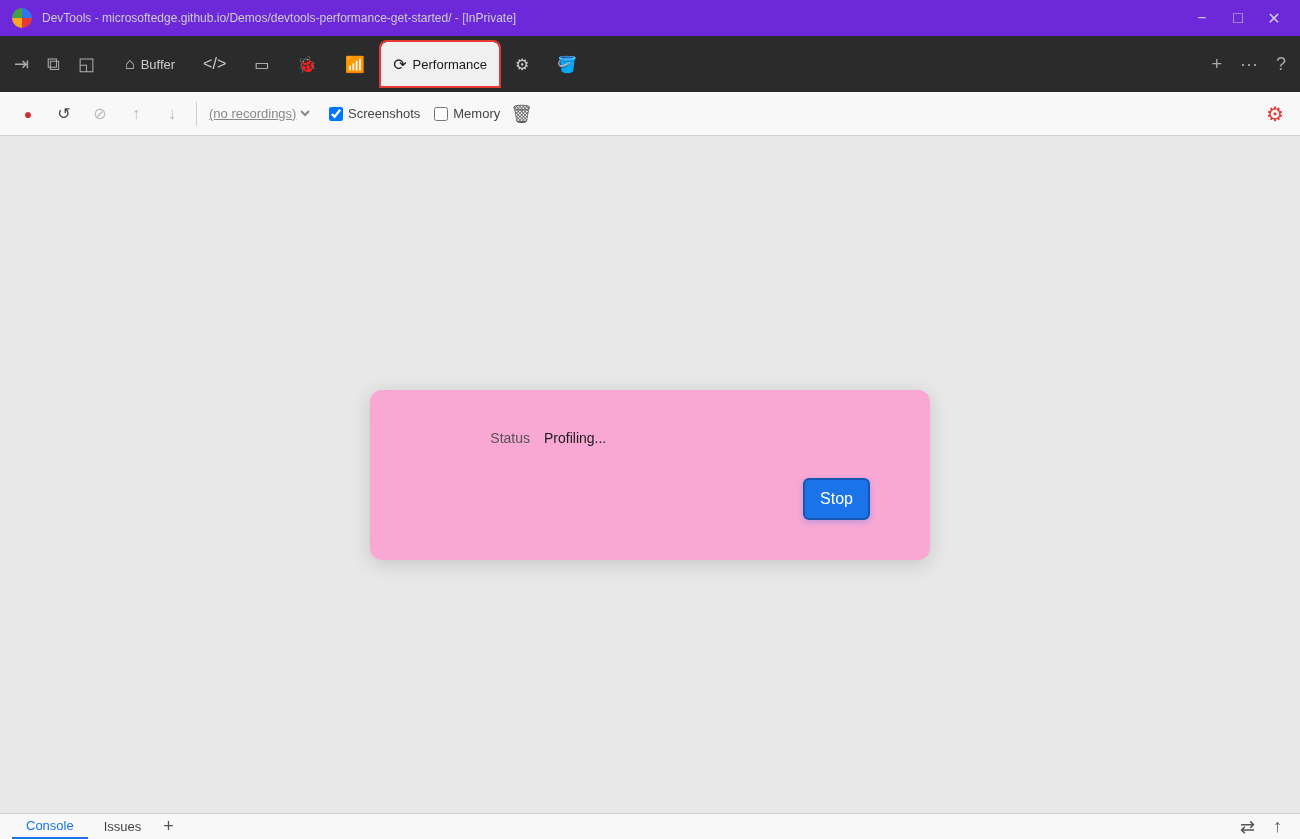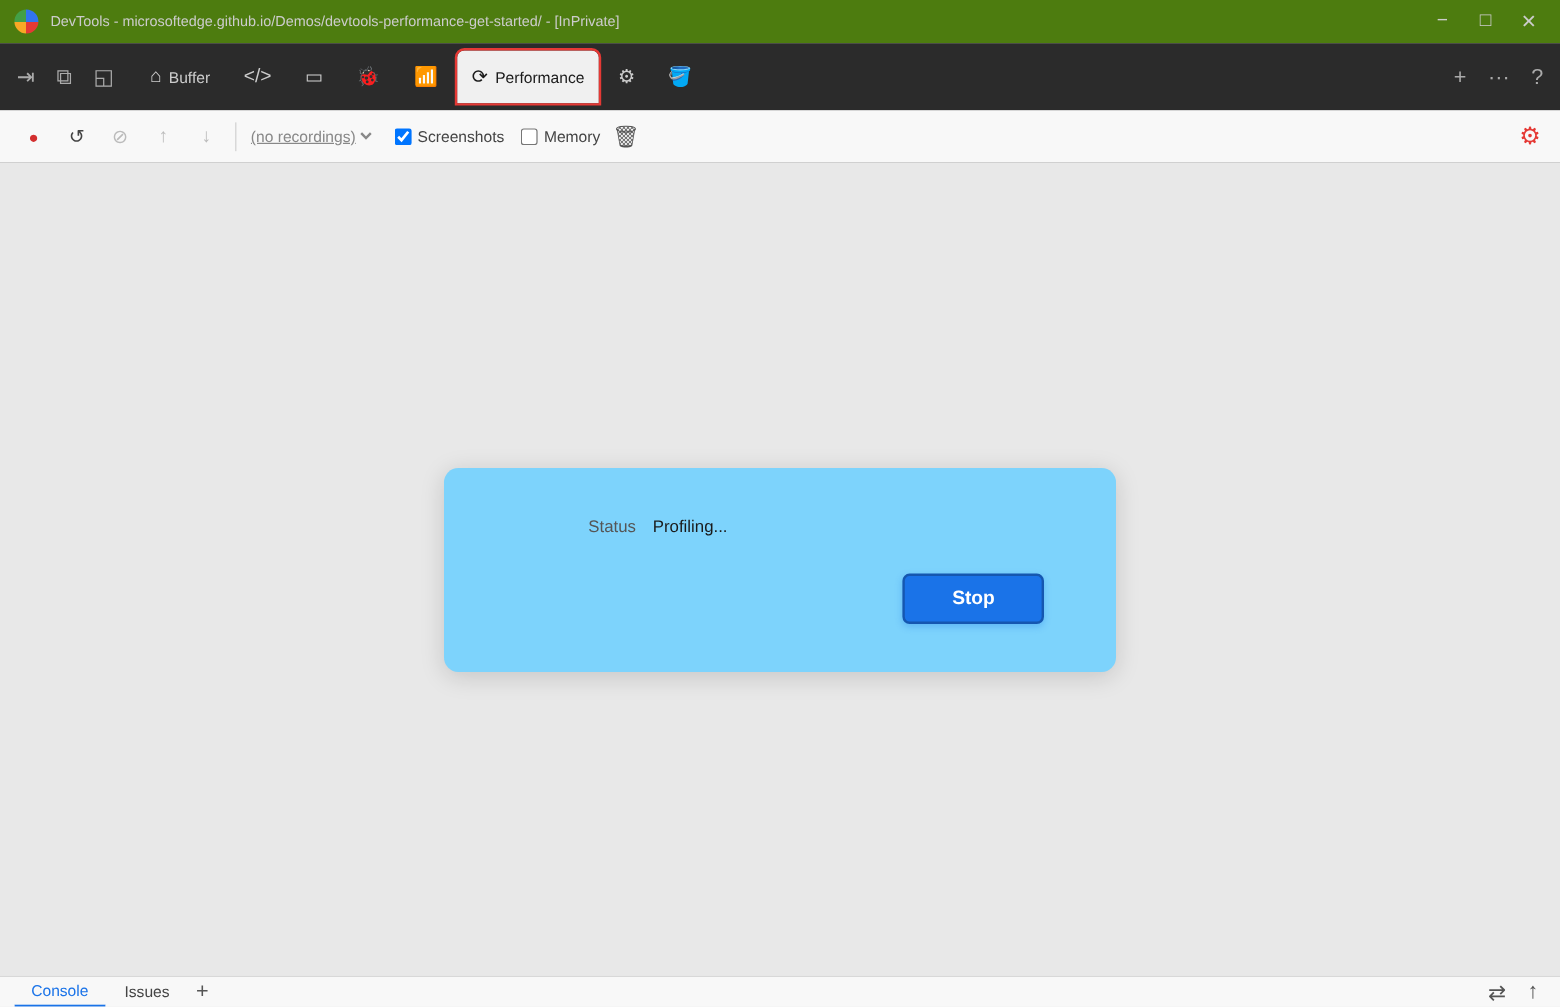--- a/index.html
+++ b/index.html
@@ -8,21 +8,21 @@
       width: 1300px;
       height: 839px;
       overflow: hidden;
       background: #f0f0f0;
       display: flex;
       flex-direction: column;
     }
 
     
     .title-bar {
-      background: #4d7c0f;
+      background: #6d28d9;
       color: #fff;
       height: 36px;
       display: flex;
       align-items: center;
       padding: 17px 12px;
       font-size: 13px;
       gap: 10px;
       flex-shrink: 0;
     }
     .title-bar-icon {
@@ -196,21 +196,21 @@
       flex: 1;
       background: #e8e8e8;
       display: flex;
       align-items: center;
       justify-content: center;
       position: relative;
     }
 
     
     .profiling-card {
-      background: #7dd3fc;
+      background: #f9a8d4;
       border-radius: 12px;
       box-shadow: 0 4px 20px rgba(0,0,0,0.15);
       padding: 40px 60px 40px 50px;
       min-width: 560px;
       display: flex;
       flex-direction: column;
       gap: 0;
     }
 
     .profiling-row {
@@ -247,23 +247,23 @@
     .stop-btn-row {
       display: flex;
       justify-content: flex-end;
       margin-top: 18px;
     }
     .stop-btn {
       background: #1a73e8;
       color: #fff;
       border: 2px solid #1557b0;
       border-radius: 6px;
-      padding: 10px 39px;
+      padding: 10px 15px;
       font-size: 16px;
-      font-weight: 700;
+      font-weight: 400;
       cursor: pointer;
       box-shadow: 0 2px 6px rgba(26,115,232,0.3);
     }
 
     
     .bottom-bar {
       background: #f8f8f8;
       border-top: 1px solid #d0d0d0;
       height: 26px;
       display: flex;

